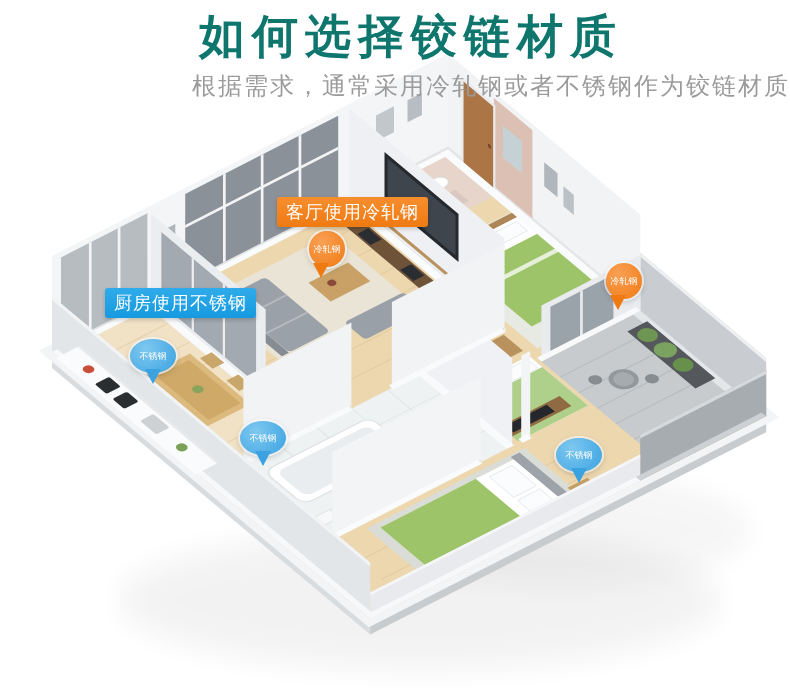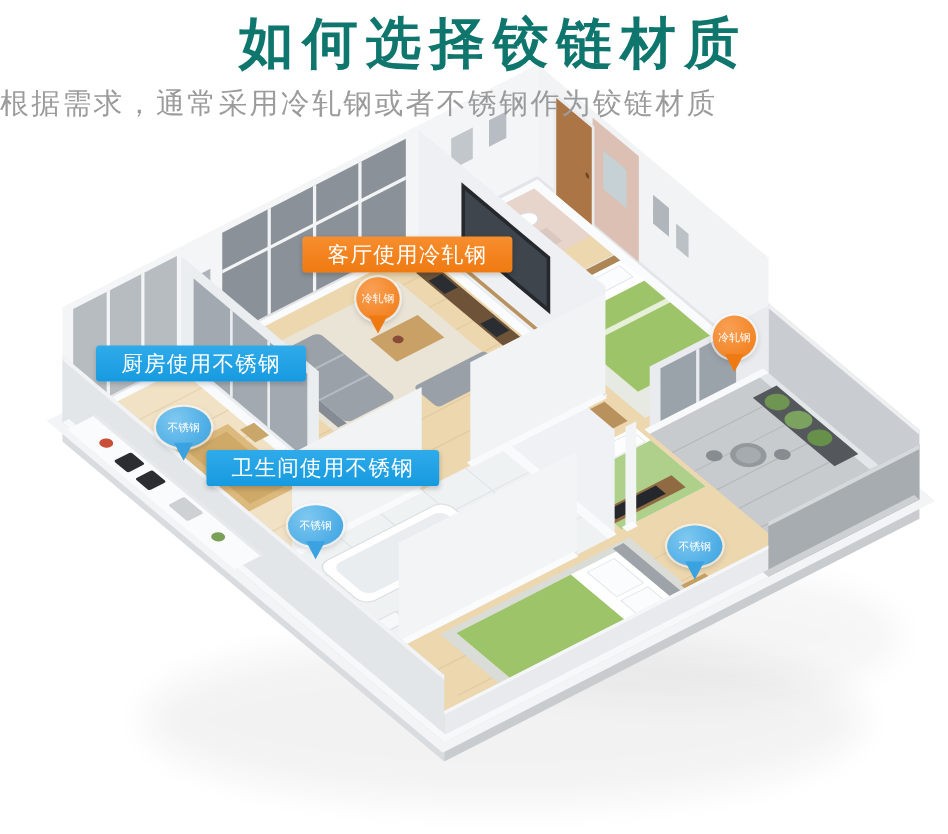--- a/index.html
+++ b/index.html
@@ -3,35 +3,35 @@
 <meta charset="utf-8">
 <style>
   html,body{margin:0;padding:0;background:#fff;}
   body{width:790px;height:695px;position:relative;overflow:hidden;
        font-family:"Liberation Sans","DejaVu Sans",sans-serif;}
   #stage{position:absolute;inset:0;width:790px;height:695px;}
   svg.plan{position:absolute;left:0;top:0;z-index:1;}
 
   .page-title{position:absolute;top:6px;left:16px;width:100%;text-align:center;
     font-size:46px;font-weight:bold;color:#0f766e;letter-spacing:7px;z-index:2;}
-  .page-subtitle{position:absolute;top:70px;left:0;width:100%;text-align:left;
+  .page-subtitle{position:absolute;top:70px;left:0;width:100%;text-align:right;
     font-size:24px;color:#9B9B9B;letter-spacing:2px;z-index:2;}
 
   .cl{position:absolute;color:#fff;font-size:18px;letter-spacing:1px;
-    padding:3px 21px;border-radius:3px;line-height:24px;white-space:nowrap;z-index:4;
-    box-shadow:0 2px 4px rgba(0,0,0,.18);}
+    padding:3px 9px;border-radius:3px;line-height:24px;white-space:nowrap;z-index:4;
+    box-shadow:0 2px 4px rgba(0,0,0,.18);margin-left:25px;}
   .cl-orange{background:linear-gradient(180deg,#F78E2E,#EF7A12);}
   .cl-blue{background:linear-gradient(180deg,#2FABEA,#169ADF);}
 
   .pin{position:absolute;z-index:3;text-align:center;}
   .pin-circle{width:46px;height:34px;border-radius:50%;display:flex;align-items:center;
     justify-content:center;color:#fff;font-size:9px;letter-spacing:0;
     box-shadow:0 0 0 2px rgba(255,255,255,.62),0 2px 6px rgba(0,0,0,.25);}
   .pin-orange .pin-circle{width:36px;height:36px;
-    background:radial-gradient(circle at 35% 30%,#F9A055,#F07A12);}
+    background:radial-gradient(circle at 35% 30%,#F9A055,#F07A12);margin-left:12px;}
   .pin-blue .pin-circle{background:radial-gradient(circle at 35% 30%,#7EC8F0,#3AA2E1);}
   .pin-tail{width:0;height:0;border-left:8px solid transparent;border-right:8px solid transparent;
     border-top:15px solid #F07A12;margin:-4px auto 0;}
   .pin-blue .pin-tail{border-top-color:#3AA2E1;}
 </style>
 </head>
 <body>
 
 <div id="stage">
 
@@ -299,21 +299,20 @@
       <circle cx="11" cy="36" r="5" fill="#C94F38"></circle>
       <circle cx="11" cy="162" r="5" fill="#7AA157"></circle>
     </g>
   </svg>
 
   <div class="page-title">如何选择铰链材质</div>
   <div class="page-subtitle">根据需求，通常采用冷轧钢或者不锈钢作为铰链材质</div>
 
   <div class="cl cl-orange" style="left:252px;top:197px">客厅使用冷轧钢</div>
   <div class="cl cl-blue" style="left:80px;top:288px">厨房使用不锈钢</div>
-  <div class="cl cl-blue" style="left:172px;top:375px">卫生间使用不锈钢</div>
 
   <div class="pin pin-orange" style="left:297px;top:231px">
     <div class="pin-circle">冷轧钢</div>
     <div class="pin-tail"></div>
   </div>
   <div class="pin pin-orange" style="left:594px;top:263px">
     <div class="pin-circle">冷轧钢</div>
     <div class="pin-tail"></div>
   </div>
   <div class="pin pin-blue" style="left:130px;top:339px">

